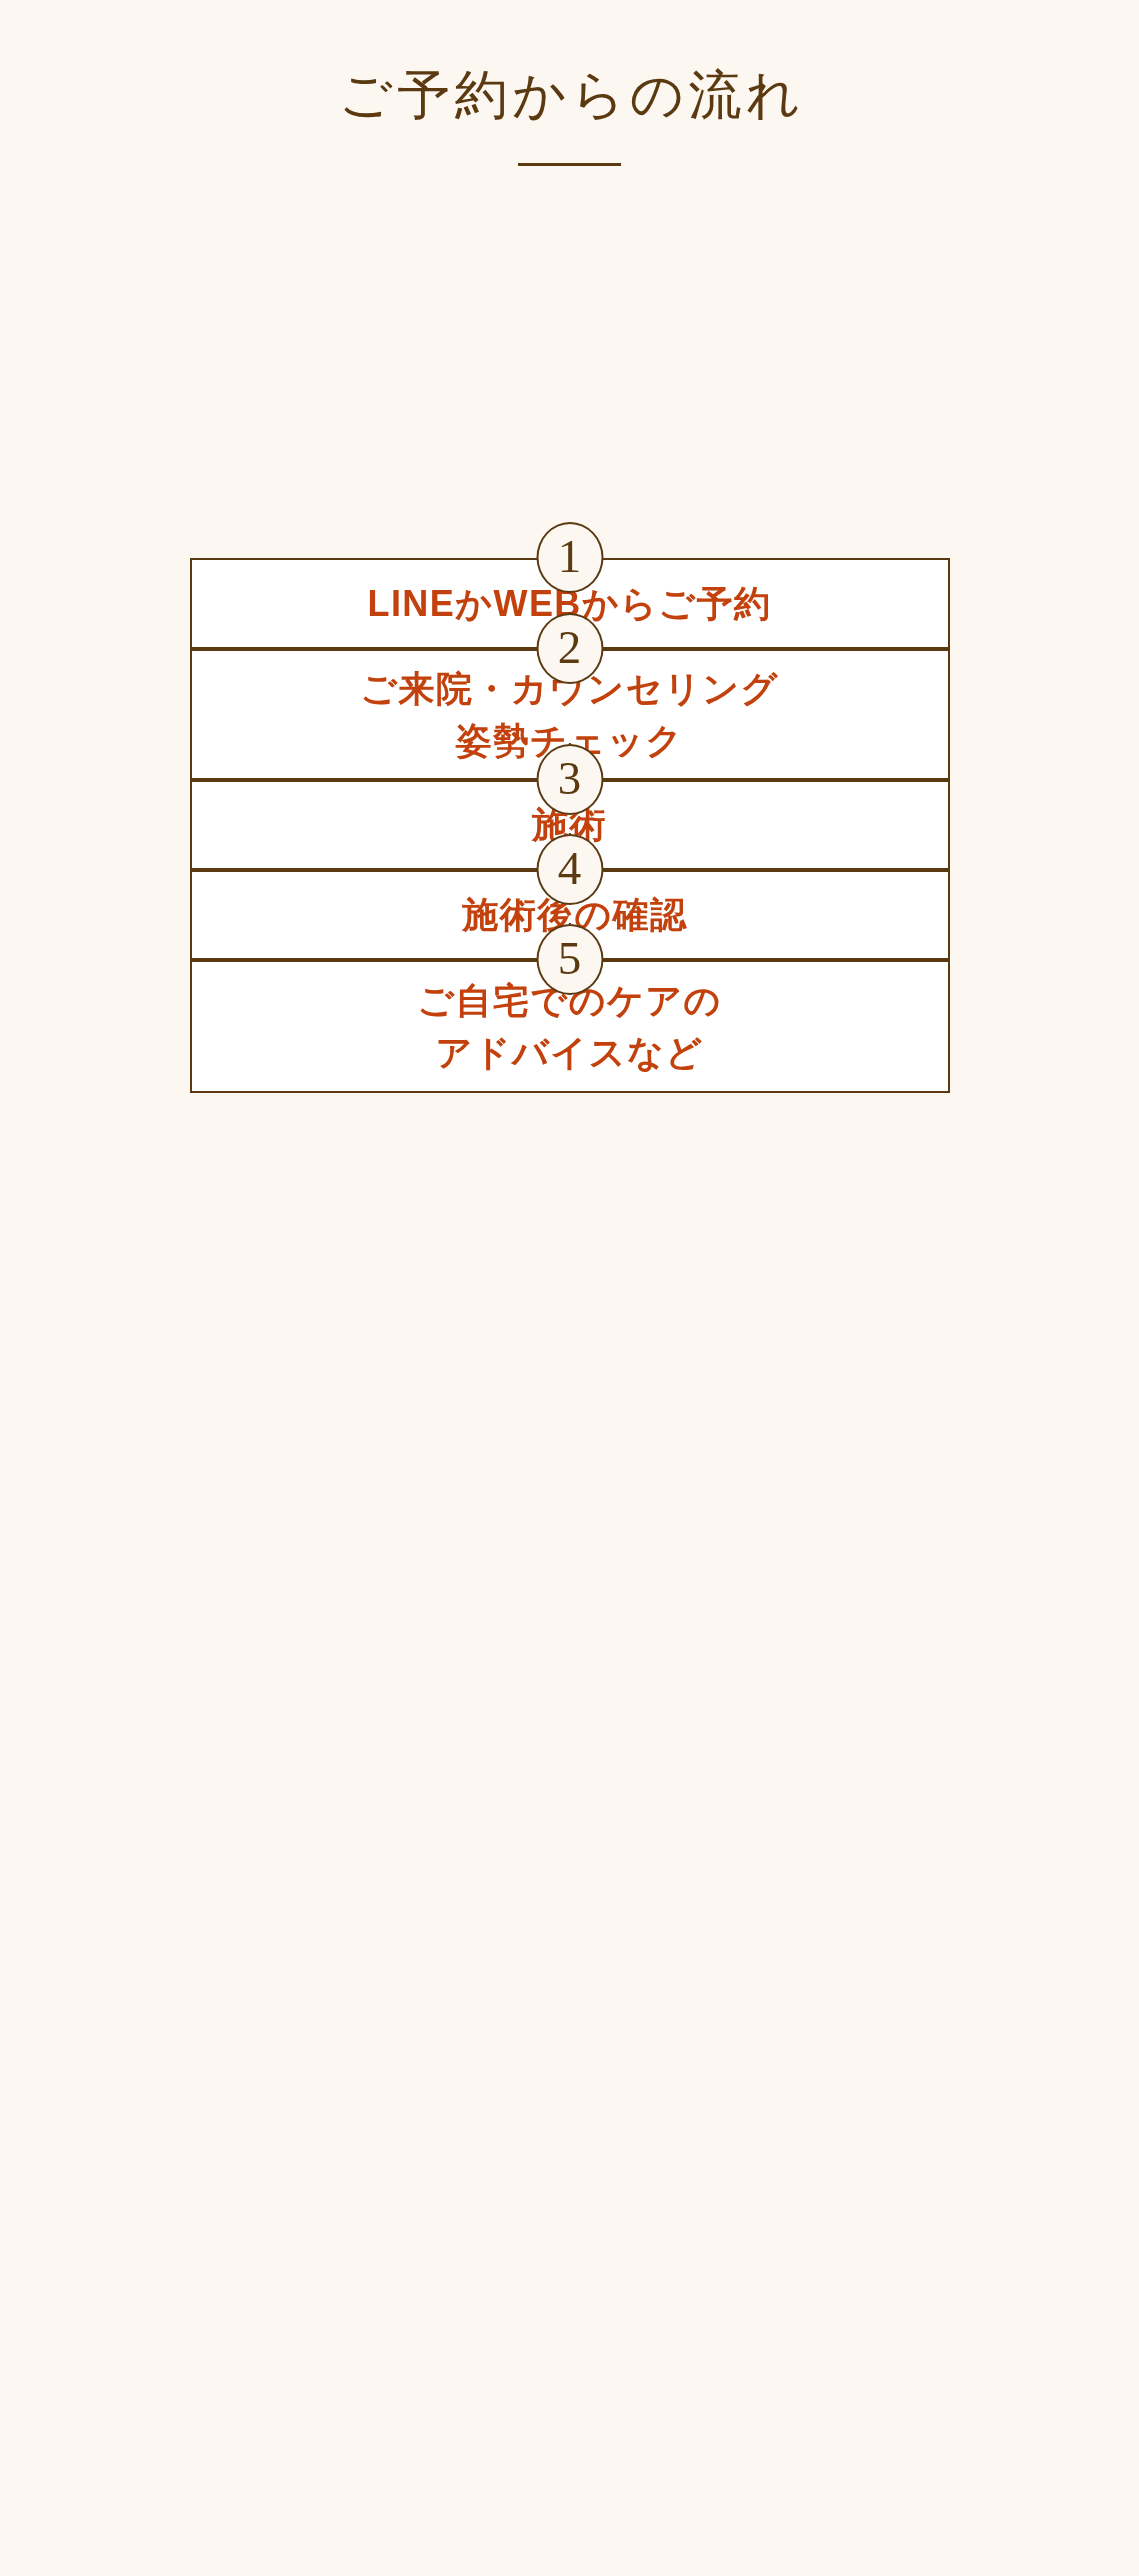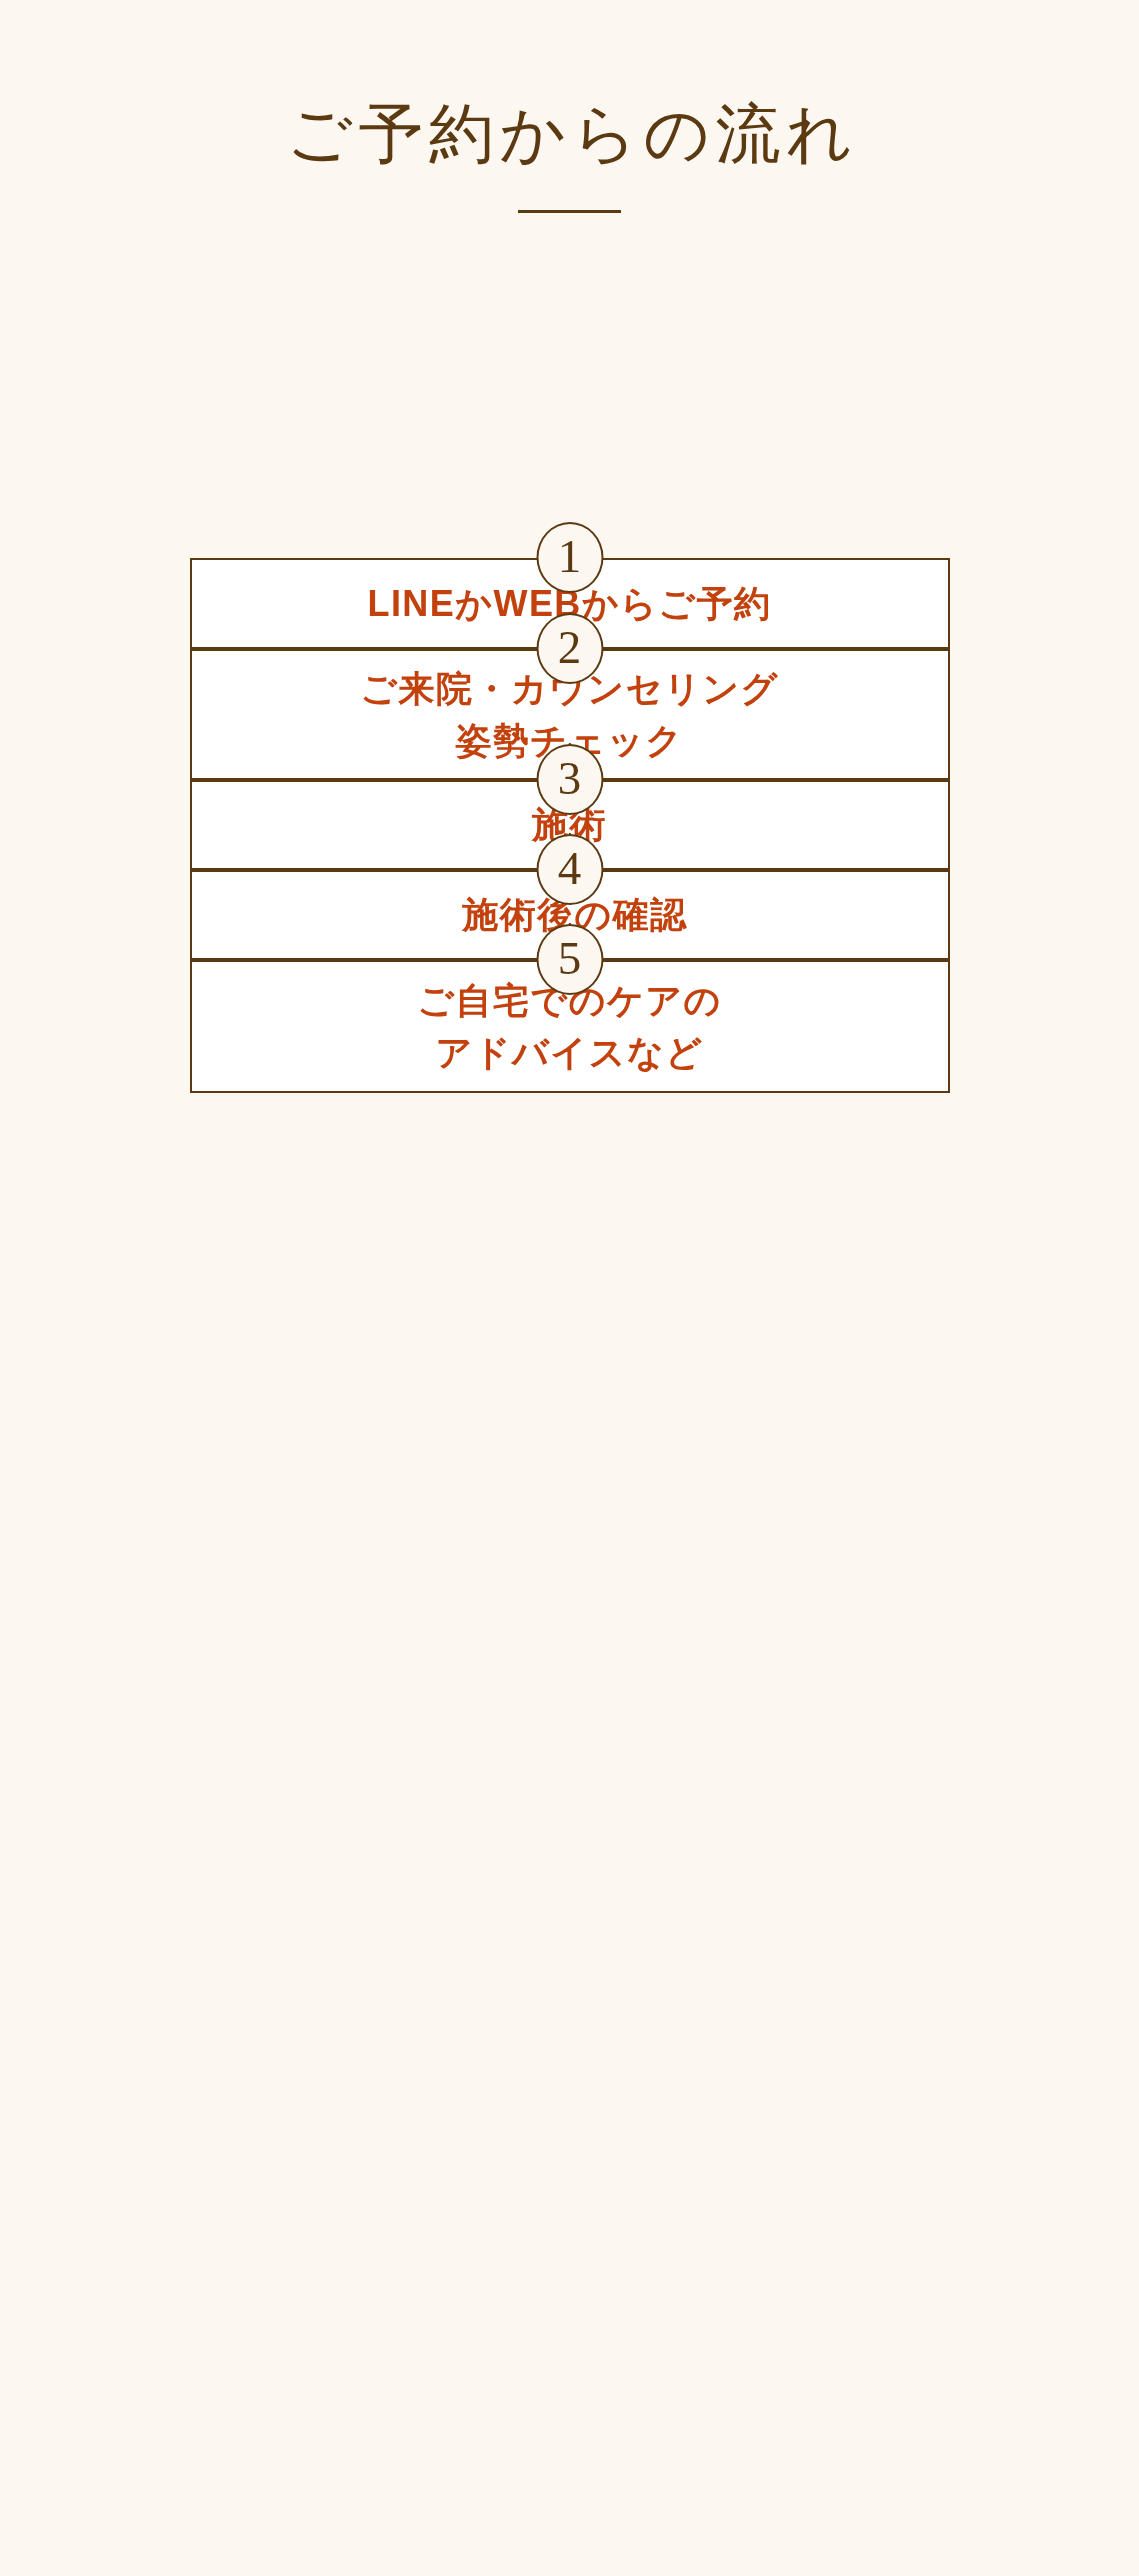--- a/index.html
+++ b/index.html
@@ -11,24 +11,24 @@
     font-family:"Liberation Sans","DejaVu Sans",sans-serif;
     -webkit-font-smoothing:antialiased;
     overflow:hidden;
   }
   .page{position:relative;width:1139px;height:2576px;background:#fdf7f1;}
 
   
   .heading-wrap{position:absolute;left:0;top:0;width:1139px;text-align:center;}
   .page-title{
     margin:0;
-    padding-top:94px;
+    padding-top:62px;
     font-family:"Liberation Serif","DejaVu Serif",serif;
     font-weight:400;
-    font-size:65px;
+    font-size:53px;
     line-height:1.25;
     color:#5b3a11;
     letter-spacing:0.085em;
     text-indent:0.085em;
     white-space:nowrap;
   }
   .title-divider{
     margin:35px auto 0 auto;
     width:103px;
     height:3px;

